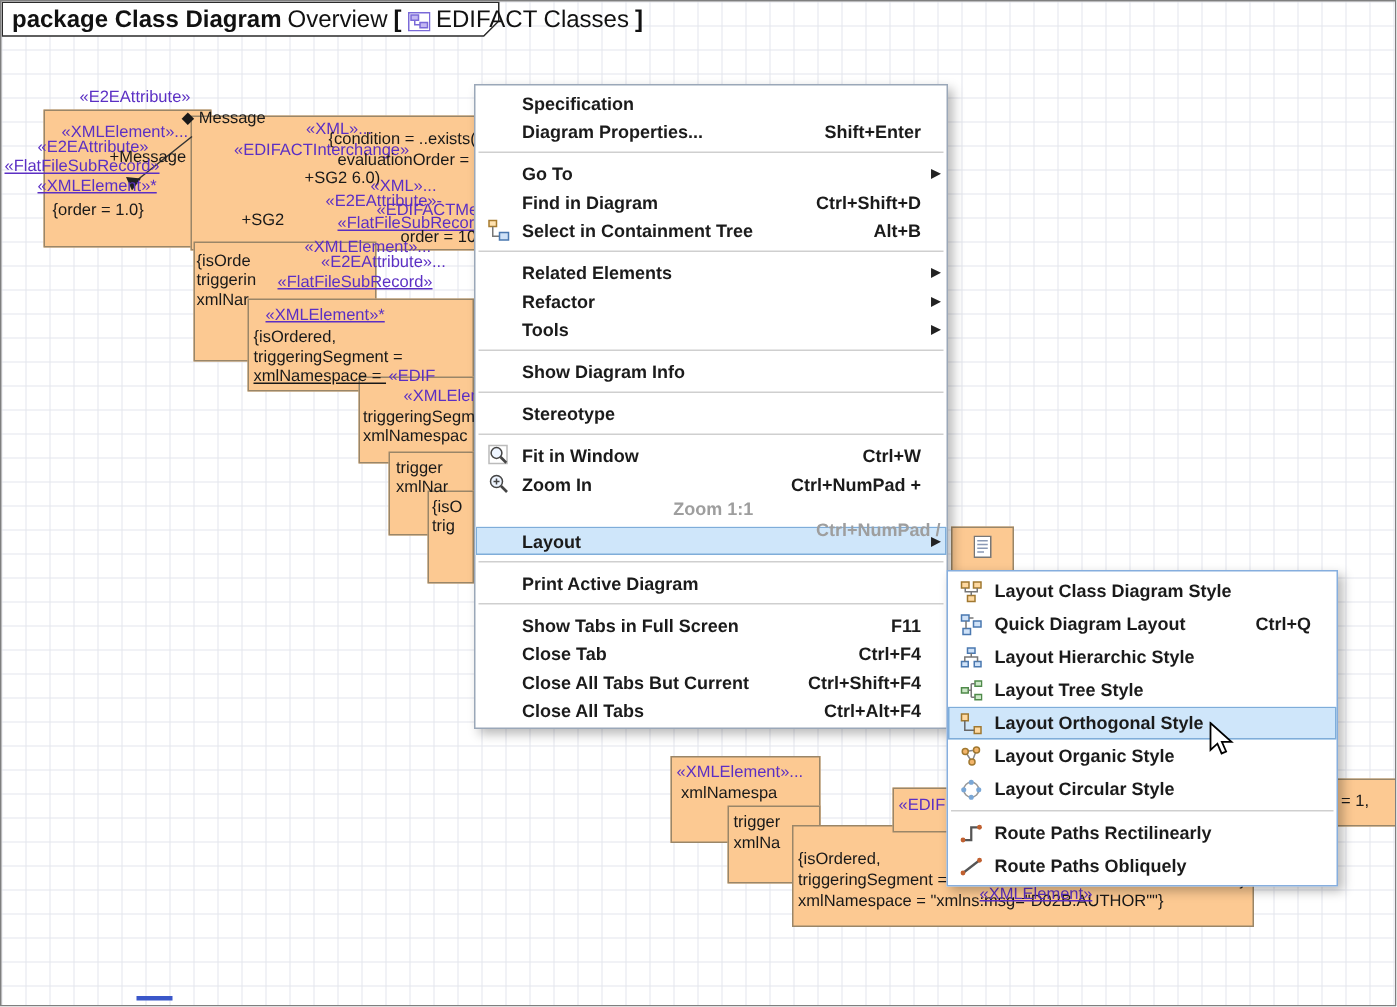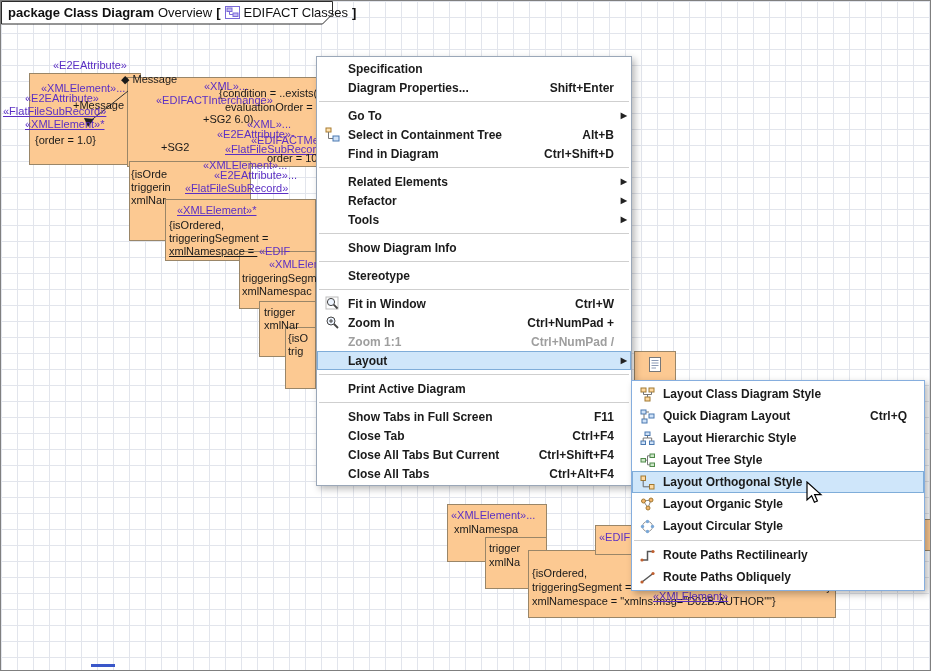--- a/index.html
+++ b/index.html
@@ -20,35 +20,35 @@
   .ctext.st{color:var(--stereotype,#5b2fc4);}
   .ctext.stu{color:var(--stereotype,#5b2fc4);text-decoration:underline;}
   .edges{position:absolute;left:0;top:0;pointer-events:none;}
   .page-icon-box{position:absolute;left:633px;top:350px;width:42px;height:32px;
         background:var(--box-fill,#fcc992);border:1px solid var(--box-border,#9a8668);
         box-sizing:border-box;display:flex;align-items:center;justify-content:center;z-index:2;}
   
   .diagram-tab{position:absolute;left:0;top:0;width:342px;height:24px;z-index:5;}
   .tab-outline{position:absolute;left:0;top:0;}
   .tab-text{position:absolute;left:7px;top:4px;display:flex;align-items:center;gap:4px;
-            font-size:13px;color:#111;white-space:nowrap;}
+            font-size:16px;color:#111;white-space:nowrap;}
   .tab-bold{font-weight:bold;}
   .tab-icon{display:flex;align-items:center;}
   
   .menu{position:absolute;background:#fff;border:1px solid var(--menu-border,#9aa7b8);
         box-shadow:3px 3px 7px rgba(0,0,0,0.28);padding:2px 0;z-index:10;box-sizing:border-box;}
   #main-menu{left:315px;top:55px;width:316px;}
-  #layout-submenu{left:630px;top:379px;width:294px;z-index:11;
+  #layout-submenu{left:630px;top:379px;width:261px;z-index:11;
         border-color:var(--submenu-border,#86aede);}
   .menu-item{display:flex;align-items:center;height:19px;padding:0 4px 0 3px;
         font-size:12px;font-weight:bold;color:#1b1b1b;cursor:default;}
   #layout-submenu .menu-item{height:22px;}
   .menu-item.highlighted{background:var(--highlight,#cfe6fa);
         box-shadow:inset 0 0 0 1px var(--highlight-border,#7fadd9);}
-  .menu-item.disabled{color:#9e9e9e;}
+  .menu-item.disabled{color:#9e9e9e;flex-direction:column;}
   .menu-item.disabled .mi-shortcut{color:#9e9e9e;}
   .mi-icon{width:24px;min-width:24px;display:flex;justify-content:center;align-items:center;}
   .mi-label{margin-left:4px;white-space:nowrap;}
   .mi-shortcut{margin-left:auto;padding-left:18px;white-space:nowrap;}
   .mi-arrow{width:13px;min-width:13px;text-align:right;font-size:8px;line-height:1;color:#222;}
   .menu-sep{border-top:1px solid #cfcfcf;margin:4px 2px;height:0;}
   #layout-submenu .menu-sep{margin:3px 2px;}
   
   .cursor{position:absolute;left:804px;top:480px;z-index:30;}
   .blue-mark{position:absolute;left:90px;top:663px;width:24px;height:3px;
@@ -173,35 +173,35 @@
         <span class="mi-arrow"></span>
       </div>
       <div class="menu-sep"></div>
       <div class="menu-item">
         <span class="mi-icon"></span>
         <span class="mi-label">Go To</span>
         <span class="mi-shortcut"></span>
         <span class="mi-arrow">▶</span>
       </div>
       <div class="menu-item">
+        <span class="mi-icon"></span>
+        <span class="mi-label">Find in Diagram</span>
+        <span class="mi-shortcut">Ctrl+Shift+D</span>
+        <span class="mi-arrow"></span>
+      </div>
+      <div class="menu-item">
         <span class="mi-icon">
           <svg width="15" height="15" viewBox="0 0 15 15">
             <rect x="1" y="1" width="5" height="4" fill="#ffe2b0" stroke="#a77b2f"></rect>
             <path d="M3.5 5 V11.5 H8" fill="none" stroke="#777"></path>
             <rect x="8" y="9" width="6" height="5" fill="#cfe2f8" stroke="#4a78b0"></rect>
           </svg>
         </span>
         <span class="mi-label">Select in Containment Tree</span>
         <span class="mi-shortcut">Alt+B</span>
-        <span class="mi-arrow"></span>
-      </div>
-      <div class="menu-item">
-        <span class="mi-icon"></span>
-        <span class="mi-label">Find in Diagram</span>
-        <span class="mi-shortcut">Ctrl+Shift+D</span>
         <span class="mi-arrow"></span>
       </div>
       <div class="menu-sep"></div>
       <div class="menu-item">
         <span class="mi-icon"></span>
         <span class="mi-label">Related Elements</span>
         <span class="mi-shortcut"></span>
         <span class="mi-arrow">▶</span>
       </div>
       <div class="menu-item">

